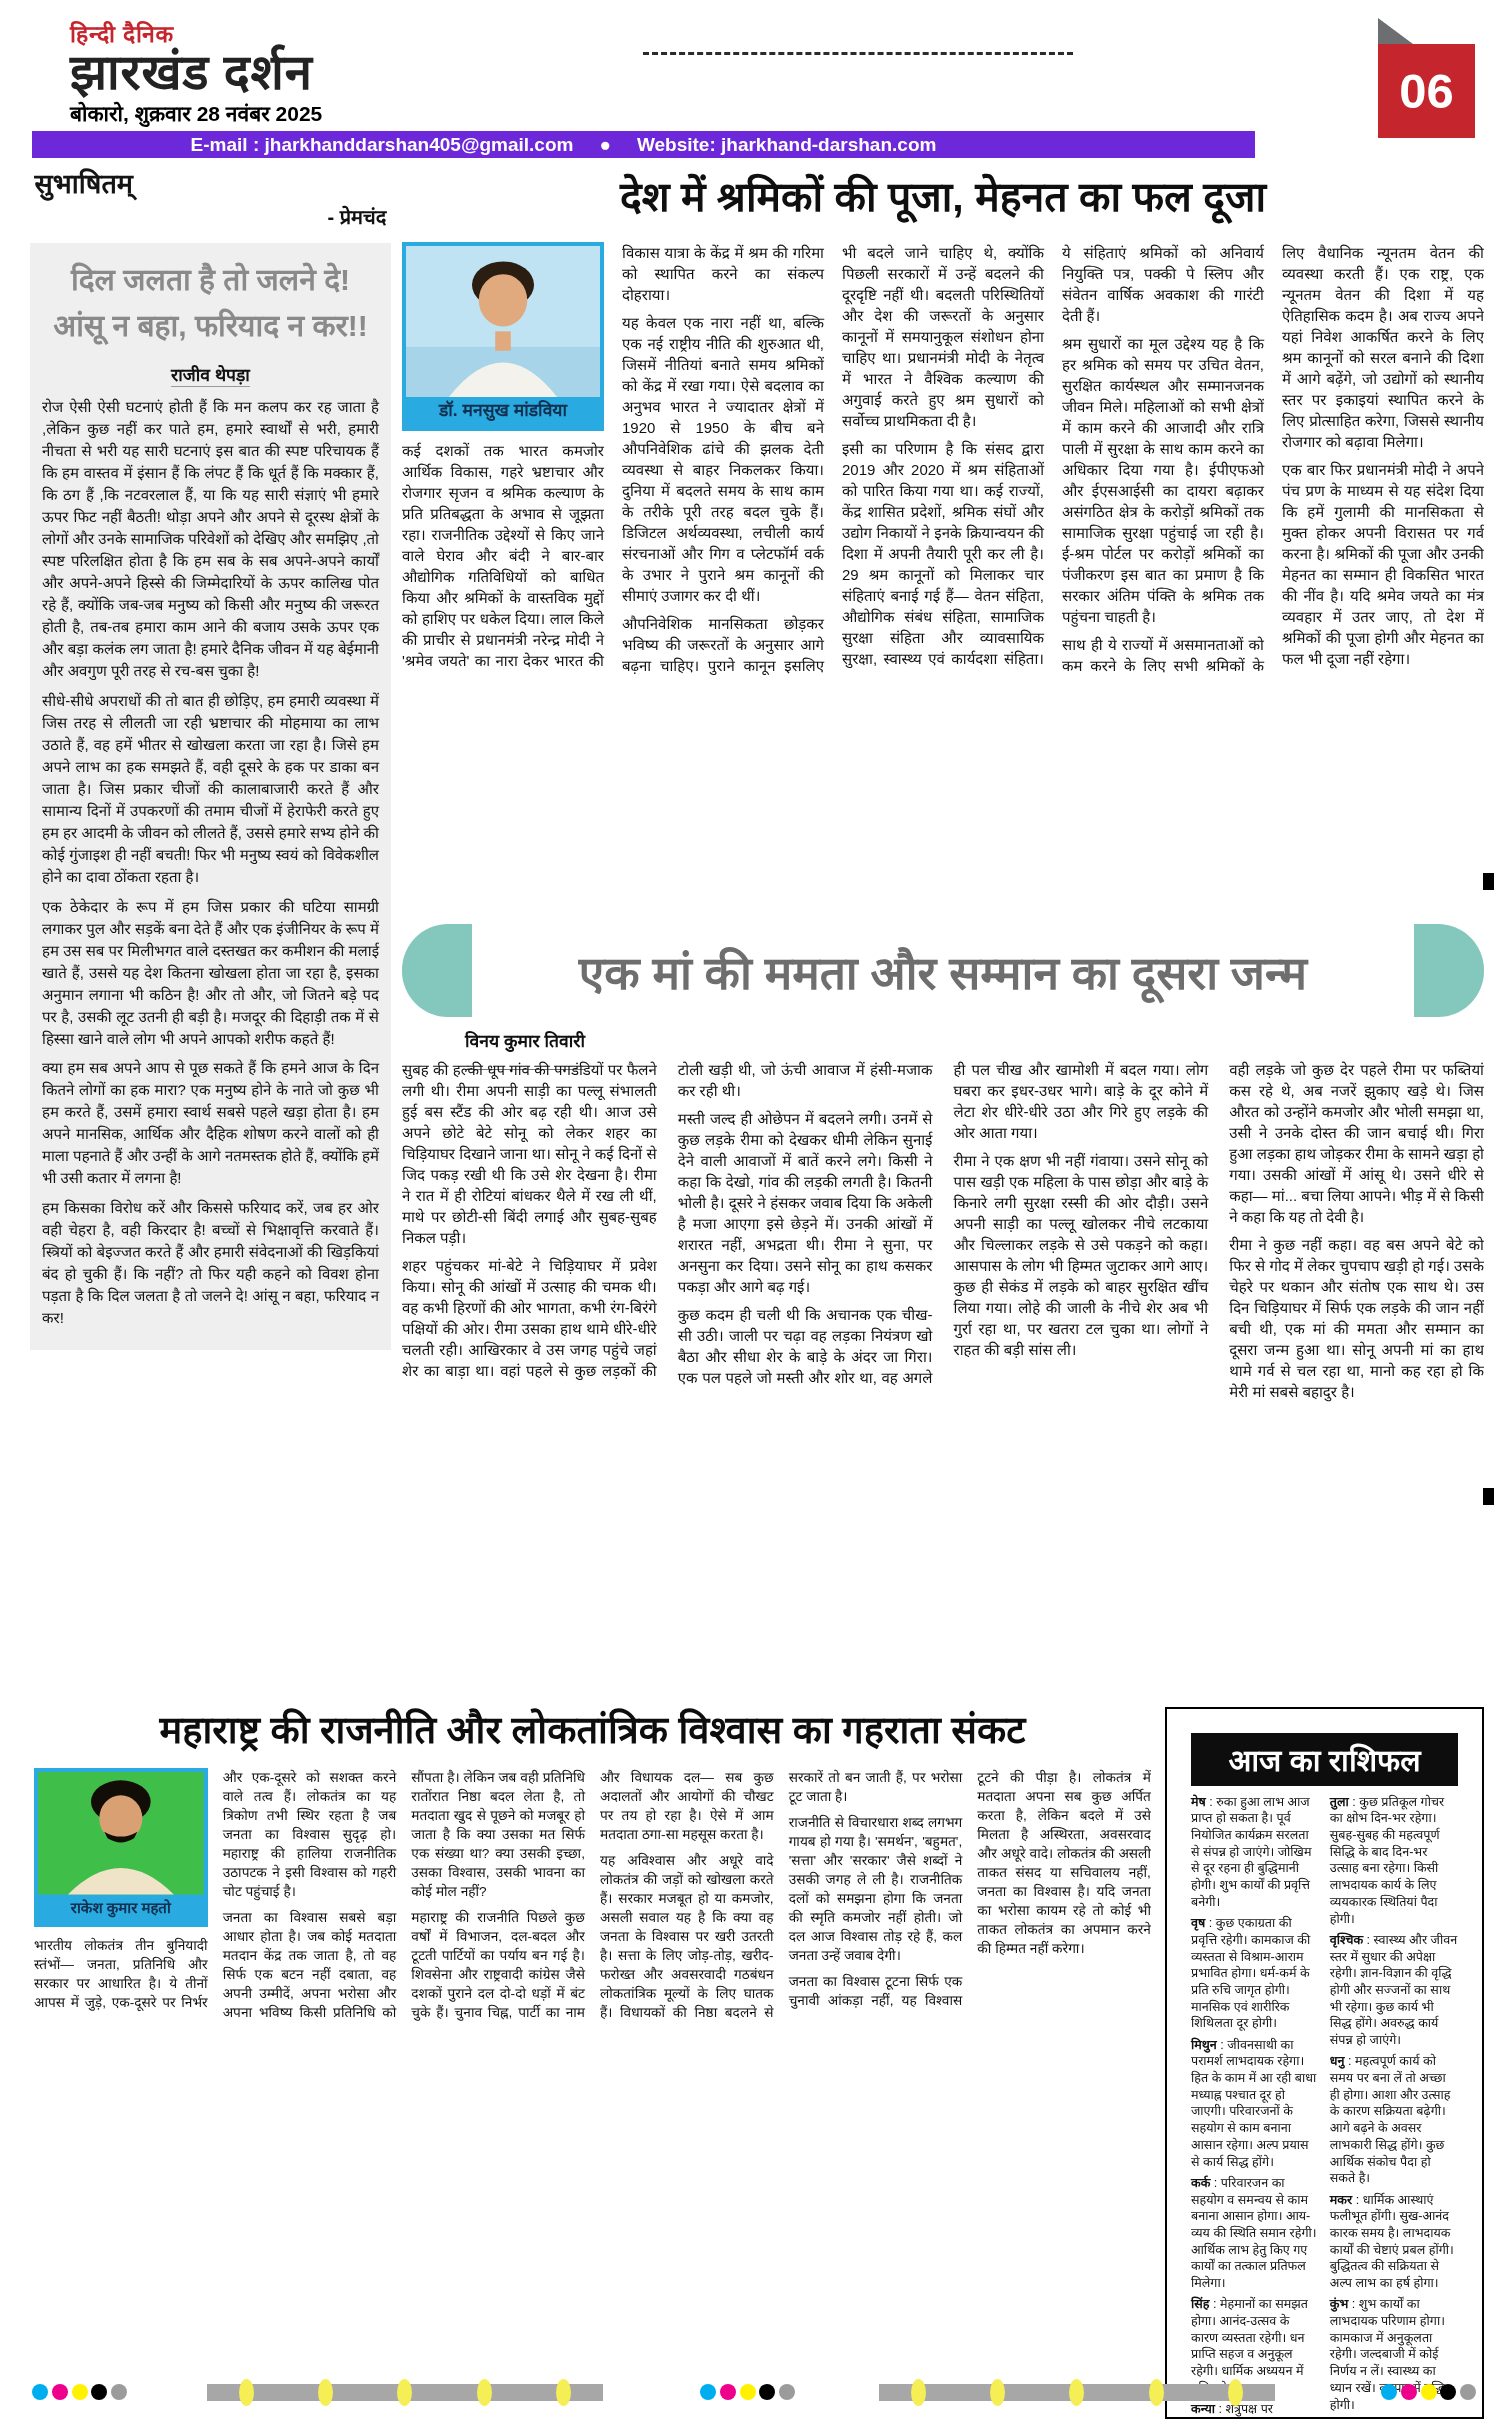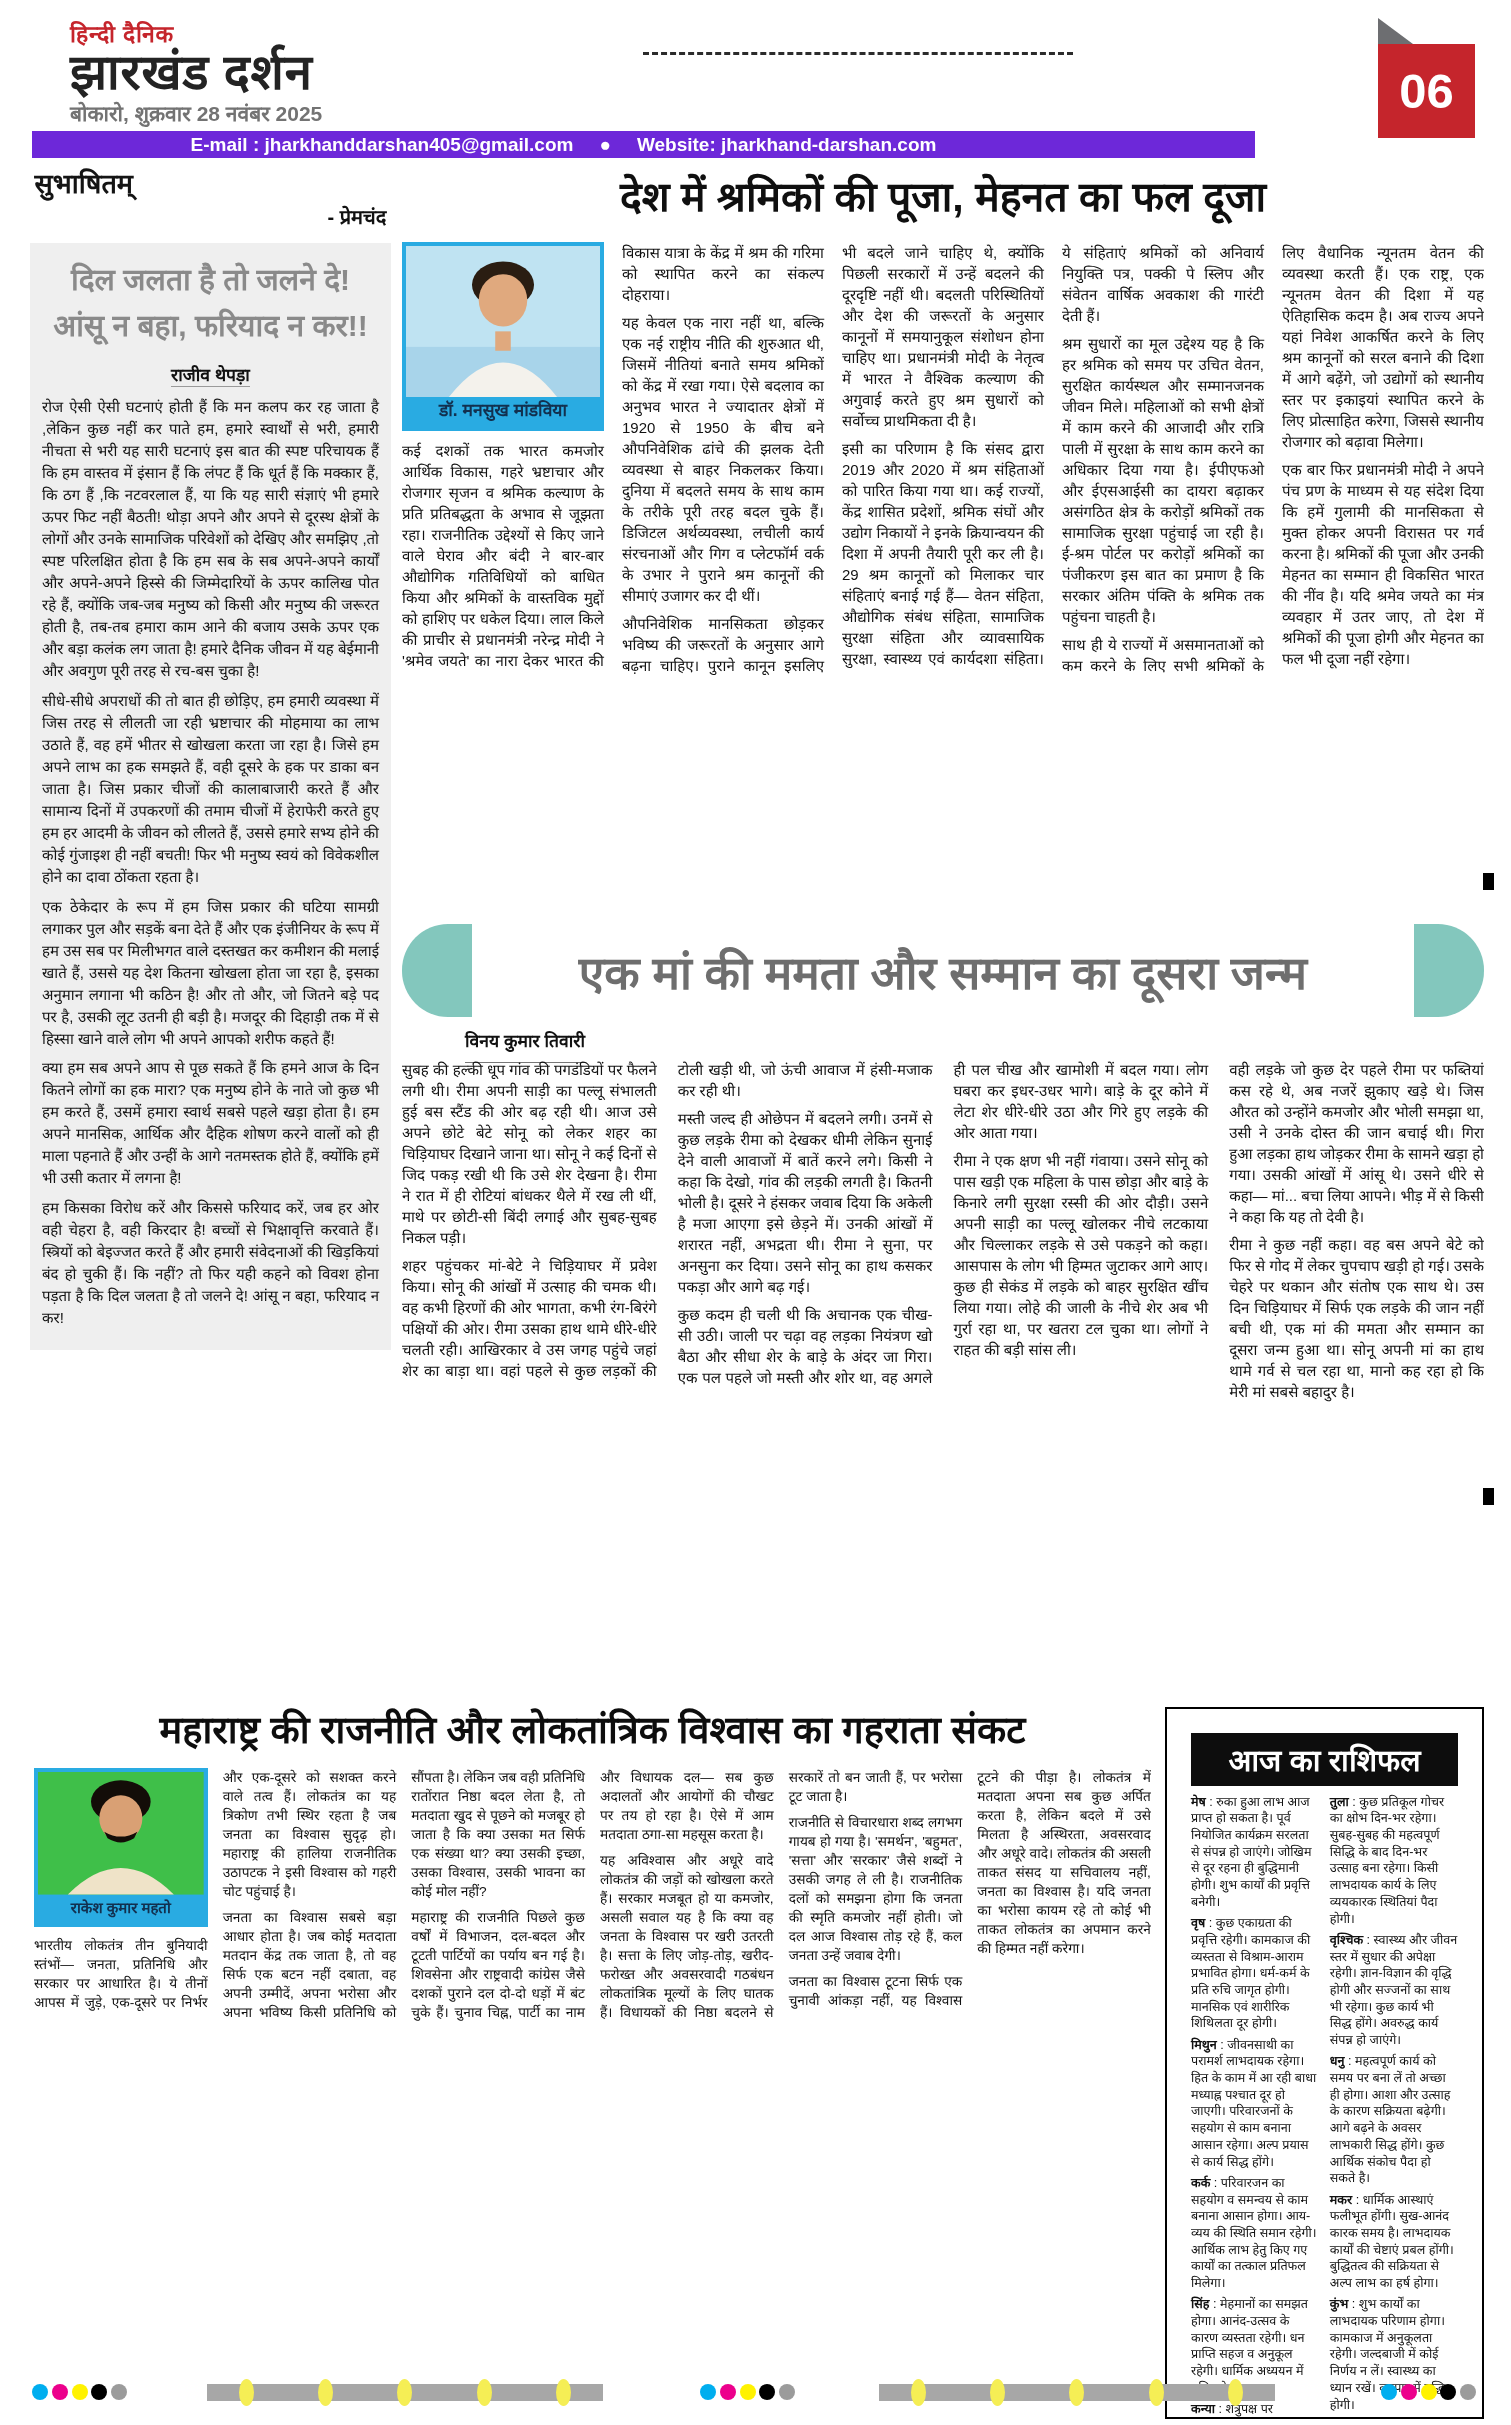--- a/index.html
+++ b/index.html
@@ -2,21 +2,21 @@
 <html lang="hi" style="font-size:12px"><head>
 <meta charset="utf-8">
 <style>
   html,body{margin:0;padding:0;background:#fff;}
   .page{position:relative;width:1511px;height:2426px;background:#ffffff;overflow:hidden;
         font-family:"Liberation Sans", sans-serif;color:#111;}
   
   .masthead-block{position:absolute;left:70px;top:23px;line-height:1;}
   .edition{color:#c5252c;font-size:23px;font-weight:bold;letter-spacing:0.8px;}
   .masthead{font-size:49px;font-weight:800;color:#232323;margin-top:1.5px;letter-spacing:0.8px;}
-  .dateline{position:absolute;left:70px;top:99px;font-size:21px;font-weight:bold;color:#737373;}
+  .dateline{position:absolute;left:70px;top:99px;font-size:21px;font-weight:bold;color:#000000;}
   .section-title-wrap{position:absolute;left:643px;top:6px;width:430px;height:99px;}
   .dash-line{position:absolute;left:0;right:0;top:46px;border-top:3.8px dashed #2b2b2b;}
   .section-title{position:relative;margin:0;font-size:56px;font-weight:800;text-align:center;color:#141414;}
   .page-number-box{position:absolute;left:1378px;top:44px;width:97px;height:94px;background:#c5252c;
                    display:flex;align-items:center;justify-content:center;}
   .page-number-box .num{color:#fff;font-size:49px;font-weight:800;}
   .fold{position:absolute;left:0;top:-26px;width:35px;height:26px;background:#6d6e71;
         clip-path:polygon(0 0,100% 100%,0 100%);}
   .contact-bar{position:absolute;left:32px;top:131px;width:1223px;height:27px;background:#6d28d9;
                display:flex;align-items:center;justify-content:center;gap:26px;
@@ -42,21 +42,21 @@
   .photo-card{border:4.6px solid #29abe2;background:#29abe2;margin:1.5px 0 9px 0;break-inside:avoid;}
   .photo-art{display:block;width:100%;}
   .photo-caption{background:#29abe2;color:#12304f;font-size:17.5px;font-weight:800;text-align:center;padding:3px 0 6px 0;}
   
   .a2-bar{position:absolute;left:402px;top:924px;width:1082px;height:93px;display:flex;align-items:stretch;}
   .a2-cap{width:70px;background:#83c7bd;}
   .a2-cap.left{border-radius:46px 0 0 46px;}
   .a2-cap.right{border-radius:0 46px 46px 0;}
   .a2-title{flex:1;align-self:center;margin:2px;text-align:center;font-size:46px;font-weight:700;color:#6e6e6e;}
   .a2-byline{position:absolute;left:426px;top:1028px;width:198px;text-align:center;font-size:17.5px;font-weight:bold;}
-  .a2-byline span{border-bottom:1.5px solid #777;padding-bottom:11px;}
+  .a2-byline span{border-bottom:1.5px solid #777;padding-bottom:18px;}
   .a2-body{position:absolute;left:402px;top:1059px;width:1082px;height:599px;overflow:hidden;
            column-count:4;column-gap:21px;font-size:15px;line-height:21px;text-align:justify;}
   
   .a3-headline{position:absolute;left:34px;top:1702px;width:1117px;margin:0;text-align:center;
                font-size:38px;font-weight:800;color:#0d0d0d;}
   .a3-body{position:absolute;left:34px;top:1768px;width:1117px;height:599px;overflow:hidden;
            column-count:6;column-gap:15px;font-size:13.7px;line-height:19px;text-align:justify;}
   .a3-body .photo-caption{font-size:15px;}
   
   .rashifal{position:absolute;left:1165px;top:1707px;width:319px;height:712px;border:2.3px solid #000;

